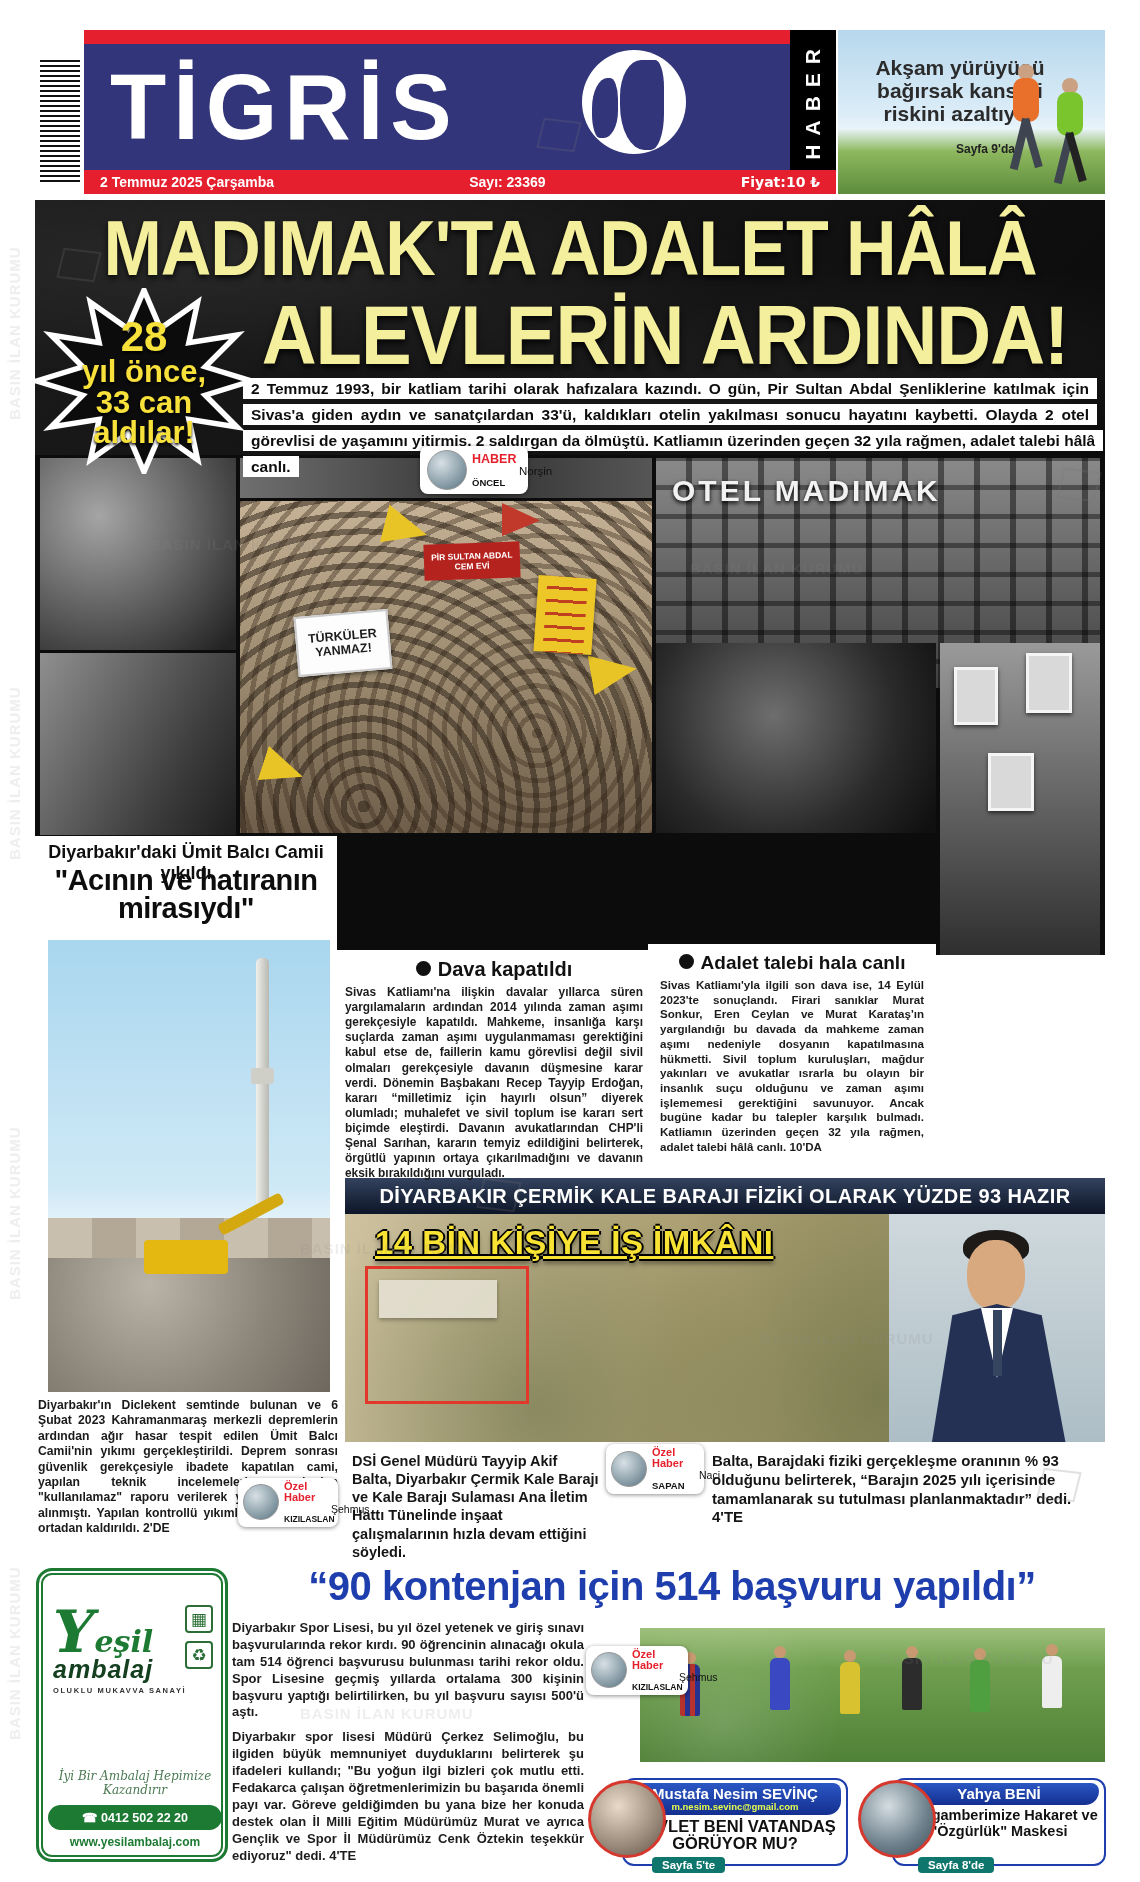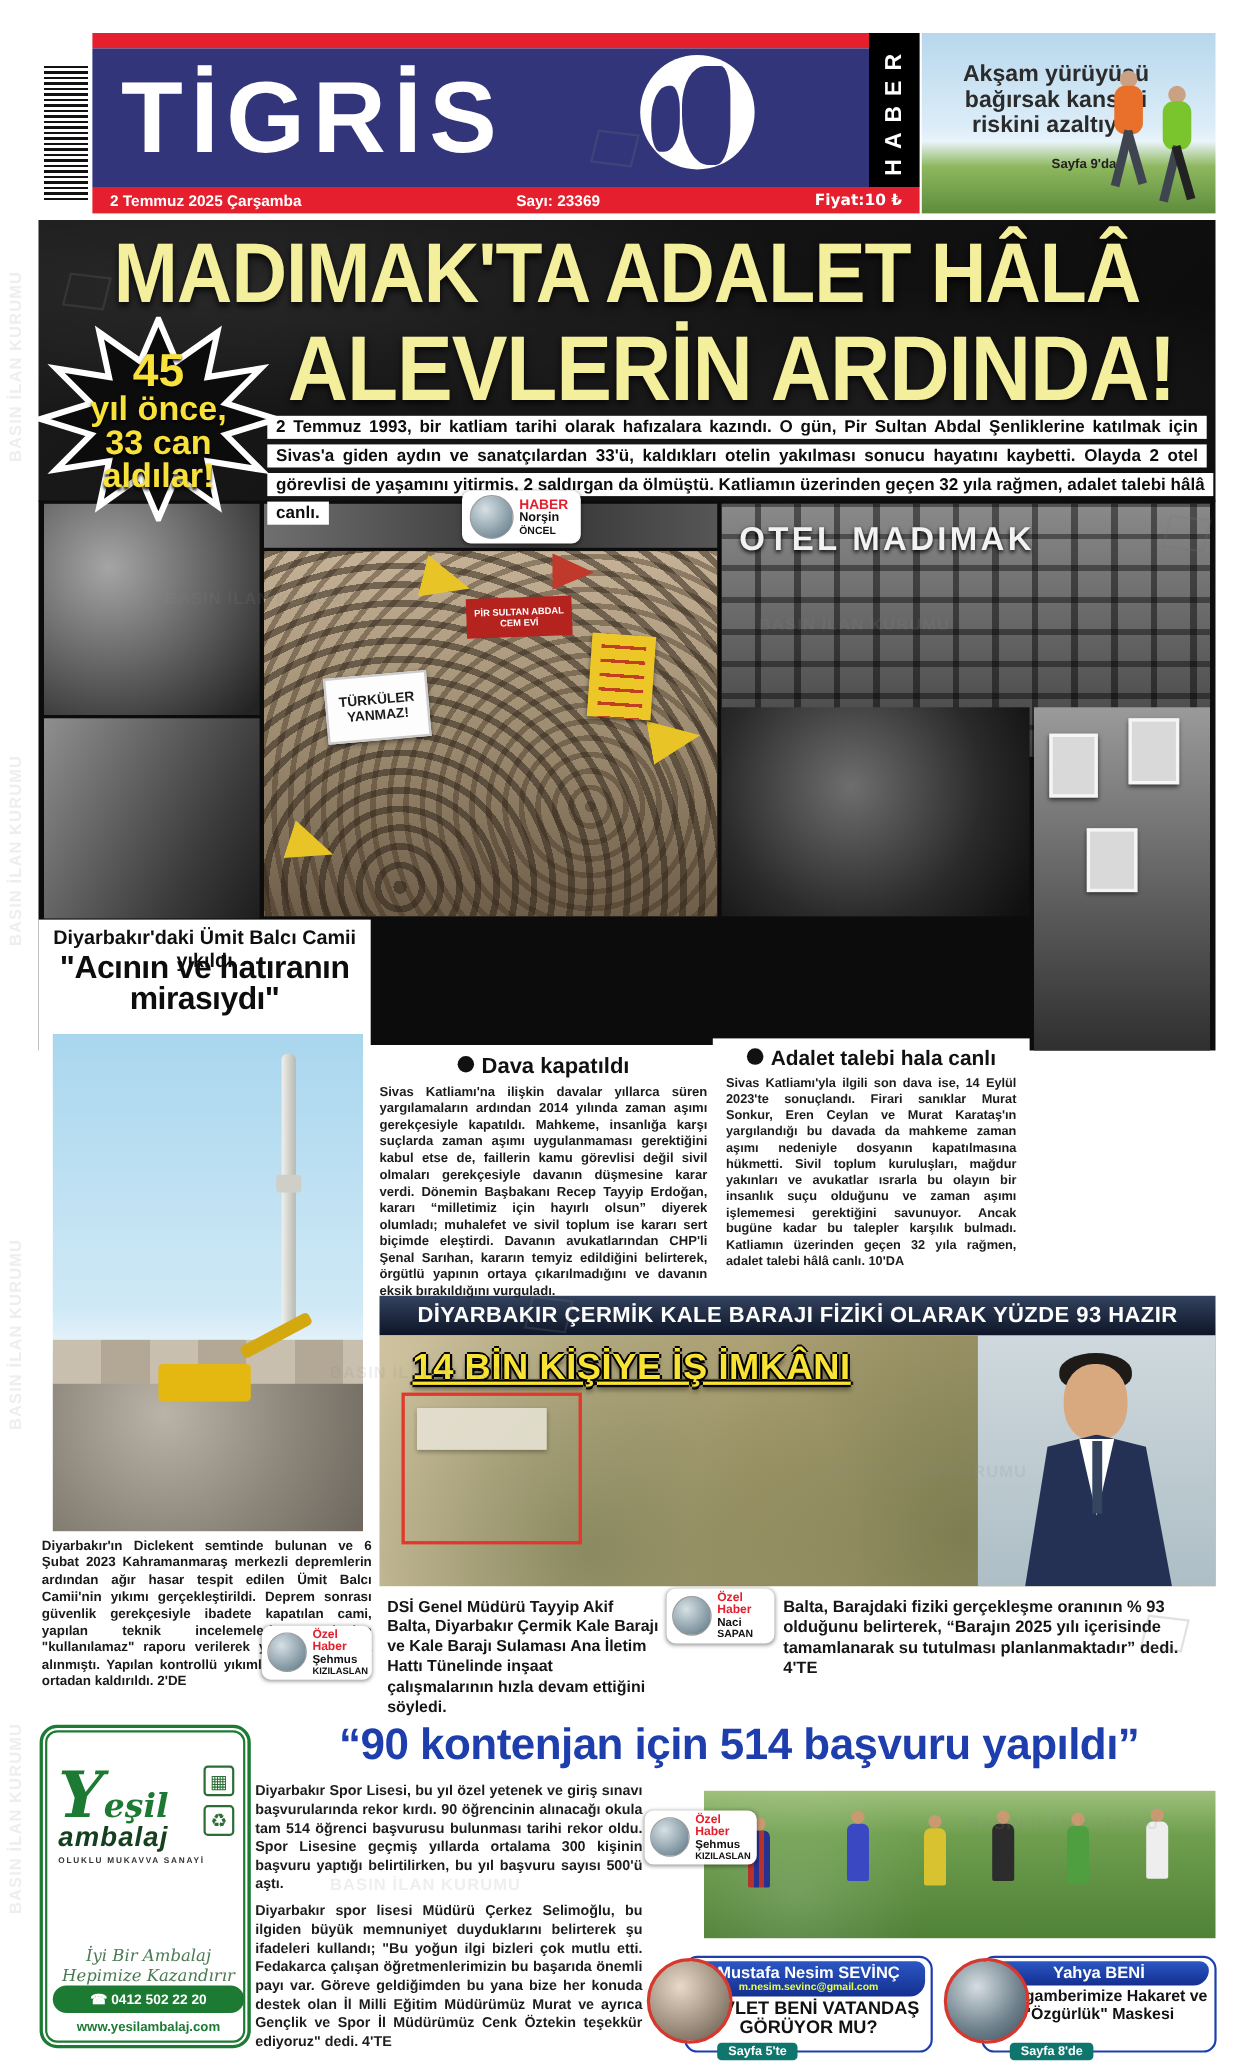--- a/index.html
+++ b/index.html
@@ -68,21 +68,21 @@
   .banner-red { position:absolute; background:#b5231f; color:#fff; font-weight:800; font-size:8.5px; text-align:center; display:flex; align-items:center; justify-content:center; line-height:1.2; transform:rotate(-2deg); padding:2px; }
   .placard-yellow { position:absolute; background:#edc728; transform:rotate(4deg); box-shadow:0 2px 4px rgba(0,0,0,.5);
       background-image:repeating-linear-gradient(180deg, transparent 0 10px, rgba(180,30,30,.8) 10px 13px); background-size:70% 100%; background-position:center; background-repeat:no-repeat; }
   .flag { position:absolute; clip-path:polygon(0 0, 100% 38%, 0 72%); }
 
   
   .chip { position:absolute; background:#fff; border-radius:8px; box-shadow:0 1px 4px rgba(0,0,0,.45); display:flex; align-items:center; gap:5px; padding:4px 7px; z-index:8; }
   .chip .avatar { width:40px; height:40px; border-radius:50%; flex:none; background:radial-gradient(circle at 35% 32%, #d7e0e5, #7d939e 70%, #4e6570); border:1px solid #999; }
   .chip .lines { line-height:1.04; }
   .chip .red { color:#e5202d; font-weight:800; font-size:12.5px; display:block; }
-  .chip .nm { color:#111; font-weight:700; font-size:11.5px; display:block; }
+  .chip .nm { color:#111; font-weight:400; font-size:11.5px; display:block;margin-left:47px; }
   .chip .nm2 { color:#111; font-weight:800; font-size:9.5px; display:block; }
 
   
   .story-box { position:absolute; background:#fff; padding:8px 12px; z-index:7; }
   .story-box .tt { text-align:center; font-weight:900; font-size:20px; color:#111; margin-bottom:4px; }
   .story-box .tt .dot { display:inline-block; width:15px; height:15px; border-radius:50%; background:#111; margin-right:7px; }
   .story-box .bd { font-weight:600; font-size:11.9px; line-height:1.27; color:#1c1c1c; text-align:justify; }
 
   
   .mosque-patch { background:#fff; z-index:5; }
@@ -136,21 +136,21 @@
   .col-badge { position:absolute; bottom:-9px; background:#0f766e; color:#fff; font-weight:700; font-size:11.5px; padding:2px 10px; border-radius:4px; }
 
   
   .ad { border:3px solid #1d7a33; border-radius:16px; box-shadow:inset 0 0 0 2px #fff, inset 0 0 0 4px #1d7a33; background:#fff; z-index:5; }
   .ad-brand { position:absolute; left:14px; top:38px; width:150px; }
   .ad-y { font-family:"DejaVu Serif", serif; font-style:italic; font-weight:700; font-size:58px; color:#1d7a33; line-height:.8; }
   .ad-esil { font-family:"DejaVu Serif", serif; font-style:italic; font-weight:700; font-size:30px; color:#1d7a33; }
   .ad-word { font-style:italic; font-weight:800; font-size:25px; color:#14401f; letter-spacing:1px; margin-top:-4px; }
   .ad-tag { font-weight:700; font-size:7.5px; letter-spacing:1.6px; color:#333; margin-top:2px; }
   .ad-icon { position:absolute; width:28px; height:28px; border:2px solid #2a6e35; color:#2a6e35; font-size:17px; display:flex; align-items:center; justify-content:center; border-radius:4px; }
-  .ad-slogan { position:absolute; left:8px; top:198px; width:176px; text-align:center; font-family:"DejaVu Serif", serif; font-style:italic; font-size:15px; color:#4a7a52; }
+  .ad-slogan { position:absolute; left:8px; top:198px; width:176px; text-align:center; font-family:"DejaVu Serif", serif; font-style:italic; font-size:12px; color:#4a7a52; }
   .ad-phone { position:absolute; left:9px; top:234px; width:174px; height:25px; background:#1d7a33; border-radius:13px; color:#fff; font-weight:800; font-size:12.5px; display:flex; align-items:center; justify-content:center; }
   .ad-web { position:absolute; left:9px; top:264px; width:174px; text-align:center; color:#1d7a33; font-weight:800; font-size:12px; }
 </style>
 </head>
 <body>
 
 <div class="page">
 
   <div class="wm v" style="left:6px; top:420px;">BASIN İLAN KURUMU</div>
   <div class="wm v" style="left:6px; top:860px;">BASIN İLAN KURUMU</div>
@@ -209,21 +209,21 @@
   <div class="lead-h" style="left:235px; top:294px; width:860px; font-size:76px;">ALEVLERİN ARDINDA!</div>
   <div class="standfirst" style="left:243px; top:376px; width:854px; z-index:7;">
     <span>2 Temmuz 1993, bir katliam tarihi olarak hafızalara kazındı. O gün, Pir Sultan Abdal Şenliklerine katılmak için Sivas'a giden aydın ve sanatçılardan 33'ü, kaldıkları otelin yakılması sonucu hayatını kaybetti. Olayda 2 otel görevlisi de yaşamını yitirmiş, 2 saldırgan da ölmüştü. Katliamın üzerinden geçen 32 yıla rağmen, adalet talebi hâlâ canlı.</span>
   </div>
 
   <div class="abs burst" style="left:25px; top:288px; width:238px; height:186px;">
     <svg width="238" height="186" viewBox="0 0 200 170">
       <polygon points="198,85 156,98 185,127 141,120 149,157 115,133 100,168 85,133 51,157 59,120 15,127 44,98 2,85 44,72 15,43 59,50 51,13 85,37 100,2 115,37 149,13 141,50 185,43 156,72" fill="#0c0c0c" stroke="#ffffff" stroke-width="5"></polygon>
     </svg>
     <div class="burst-text">
-      <span class="b1">45</span>
+      <span class="b1">28</span>
       <span class="b2">yıl önce,</span>
       <span class="b2">33 can</span>
       <span class="b2">aldılar!</span>
     </div>
   </div>
 
   <div class="abs montage" style="left:35px; top:455px; width:1070px; height:500px;">
     <div class="ph bw1" style="left:5px; top:3px; width:196px; height:192px;"></div>
     <div class="ph bw2" style="left:5px; top:198px; width:196px; height:182px;"></div>
     <div class="ph bwstrip" style="left:205px; top:3px; width:412px; height:40px;"></div>

